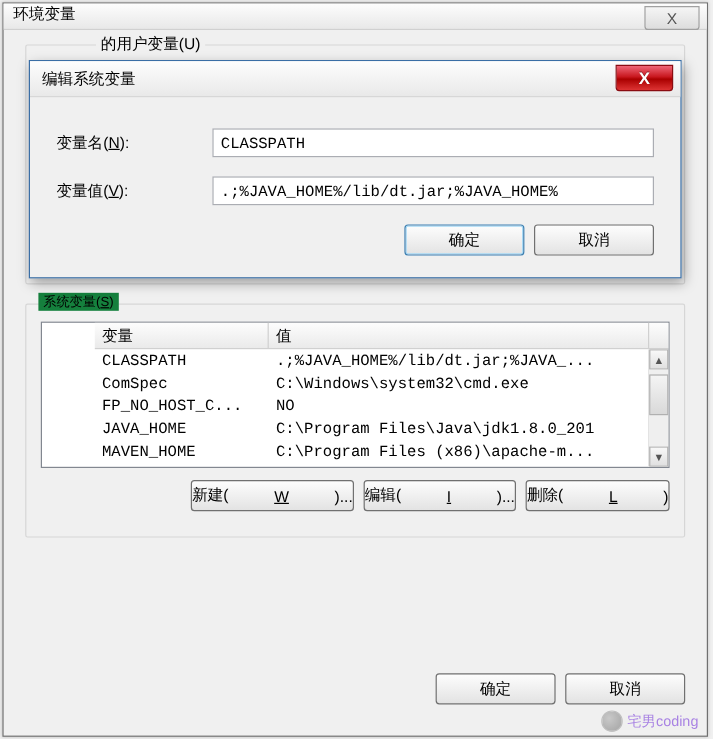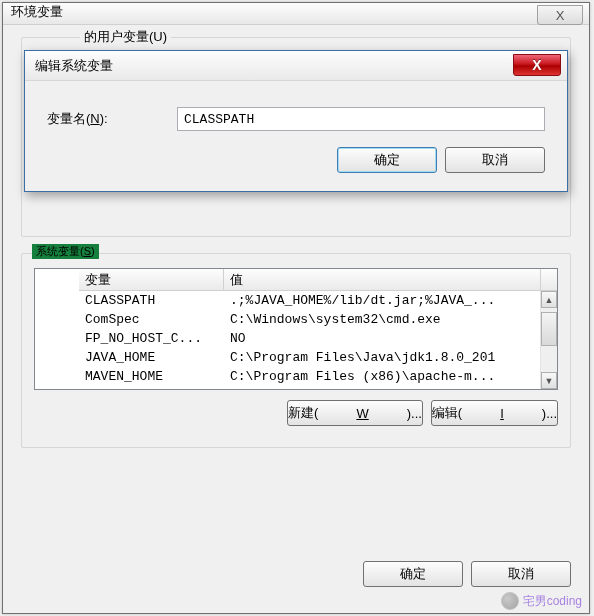--- a/index.html
+++ b/index.html
@@ -308,20 +308,25 @@
         <div class="btn btn-small">
           <span>新建(</span>
             <span class="underline">W</span>
             <span>)...</span>
         </div>
         <div class="btn btn-small">
           <span>编辑(</span>
             <span class="underline">I</span>
             <span>)...</span>
         </div>
+        <div class="btn btn-small">
+          <span>删除(</span>
+            <span class="underline">L</span>
+            <span>)</span>
+        </div>
       </div>
     </div>
 
     <div class="outer-action">
       <div class="btn">确定</div>
       <div class="btn">取消</div>
     </div>
   </div>
 </div>
 
@@ -332,20 +337,26 @@
       <span>X</span>
     </div>
   </div>
   <div class="inner-body">
     <div class="form-row">
       <label>
         <span>变量名(</span><span class="underline">N</span><span>):</span>
       </label>
       <input type="text" value="CLASSPATH" style="">
     </div>
+    <div class="form-row">
+      <label>
+        <span>变量值(</span><span class="underline">V</span><span>):</span>
+      </label>
+      <input type="text" value=".;%JAVA_HOME%/lib/dt.jar;%JAVA_HOME%" style="">
+    </div>
     <div class="inner-actions">
       <div class="btn btn-default">确定</div>
       <div class="btn">取消</div>
     </div>
   </div>
 </div>
 
 <div class="watermark">
   <div class="wm-ico"></div>
   <span>宅男coding</span>

